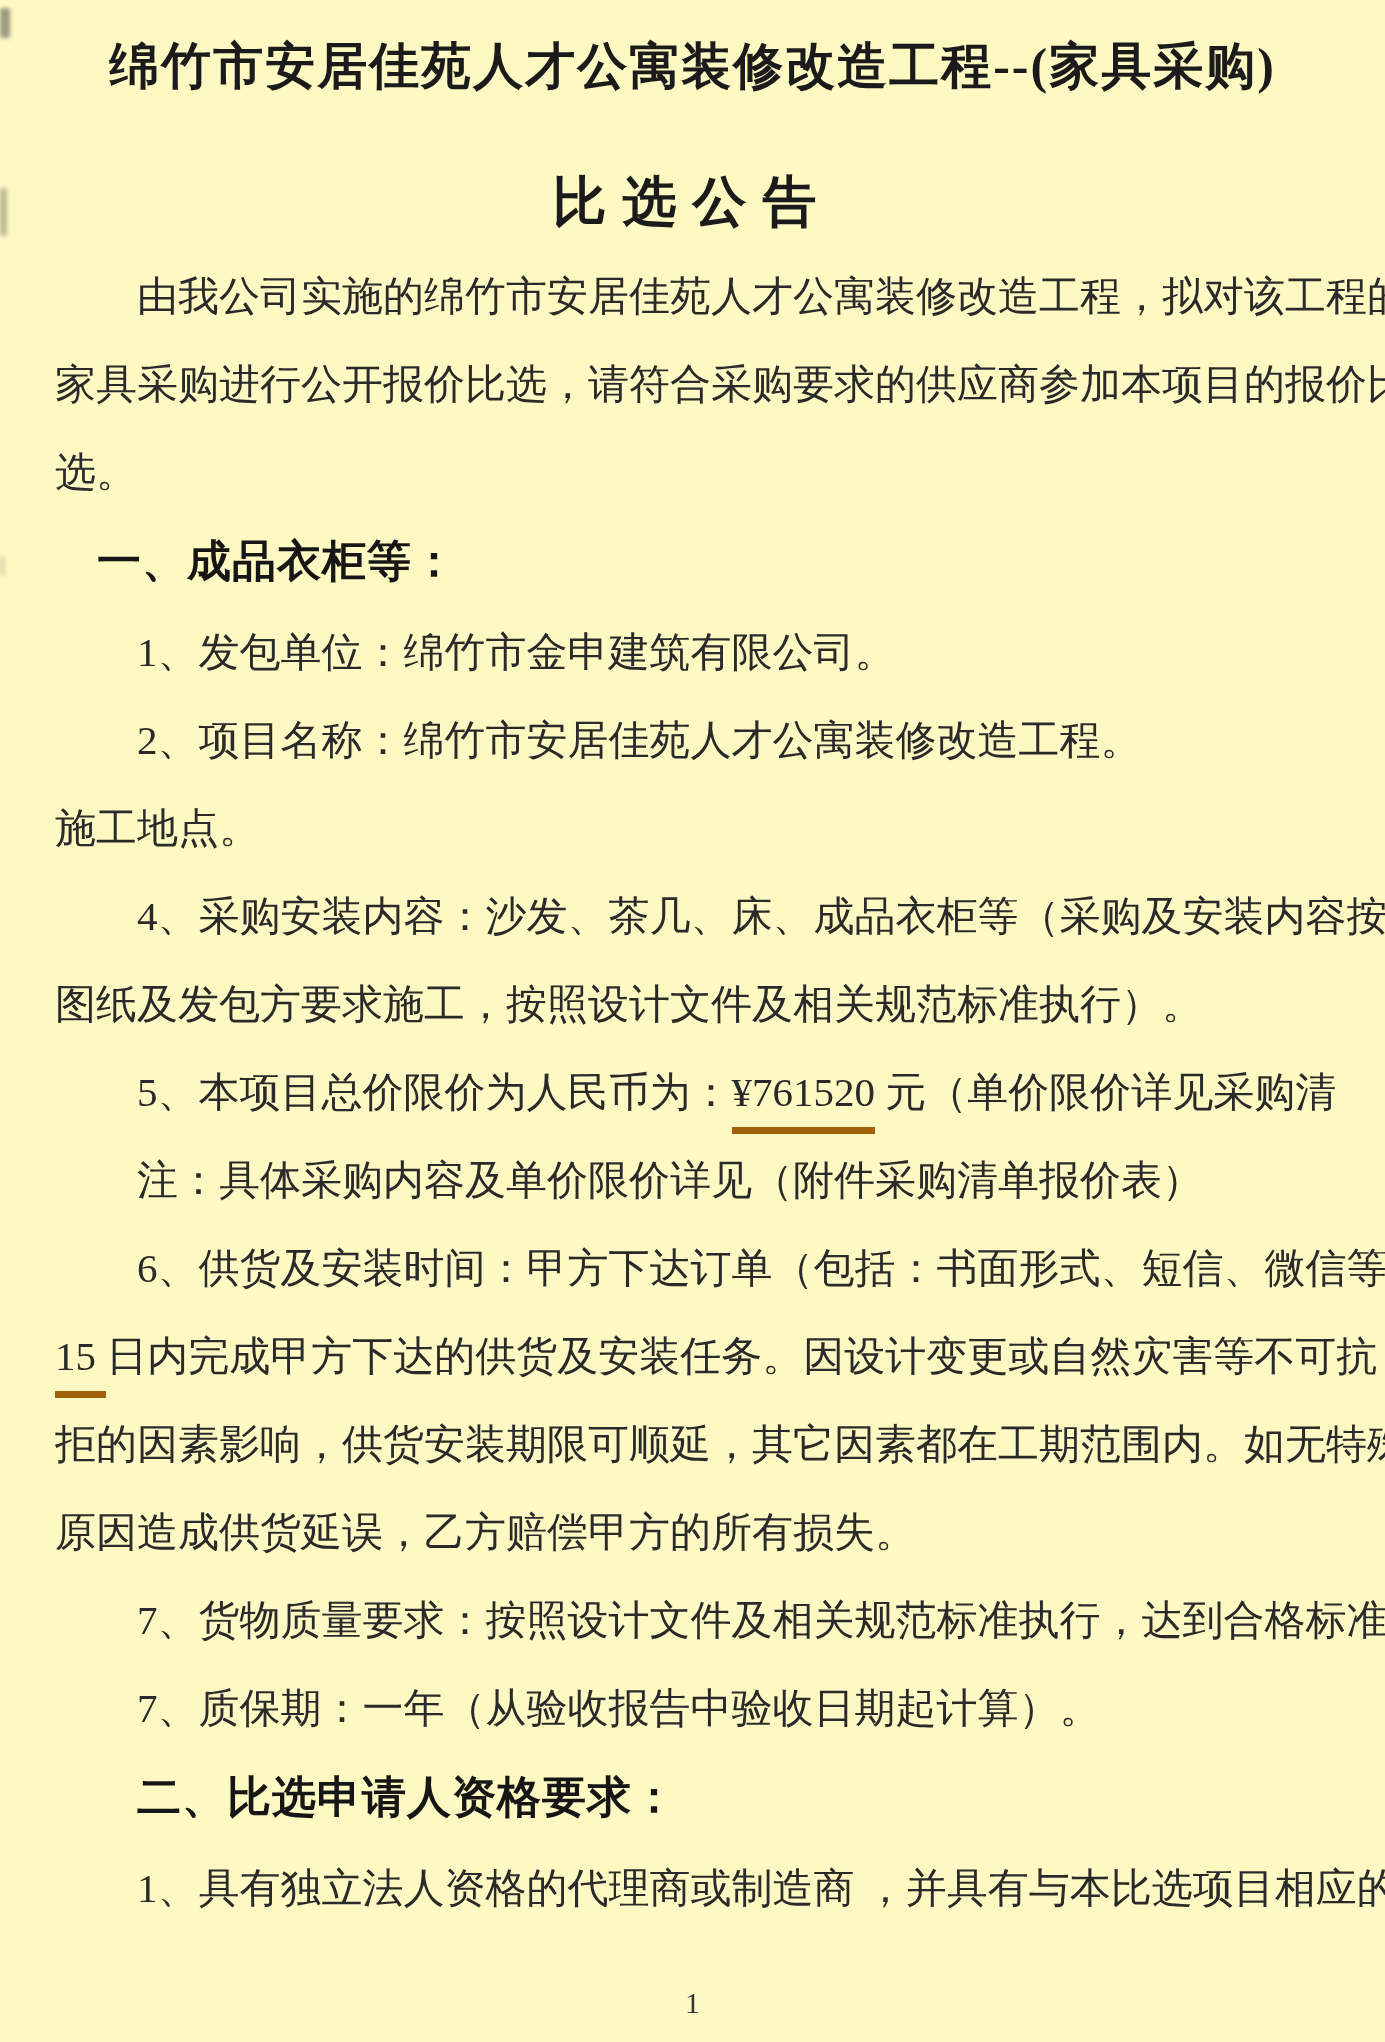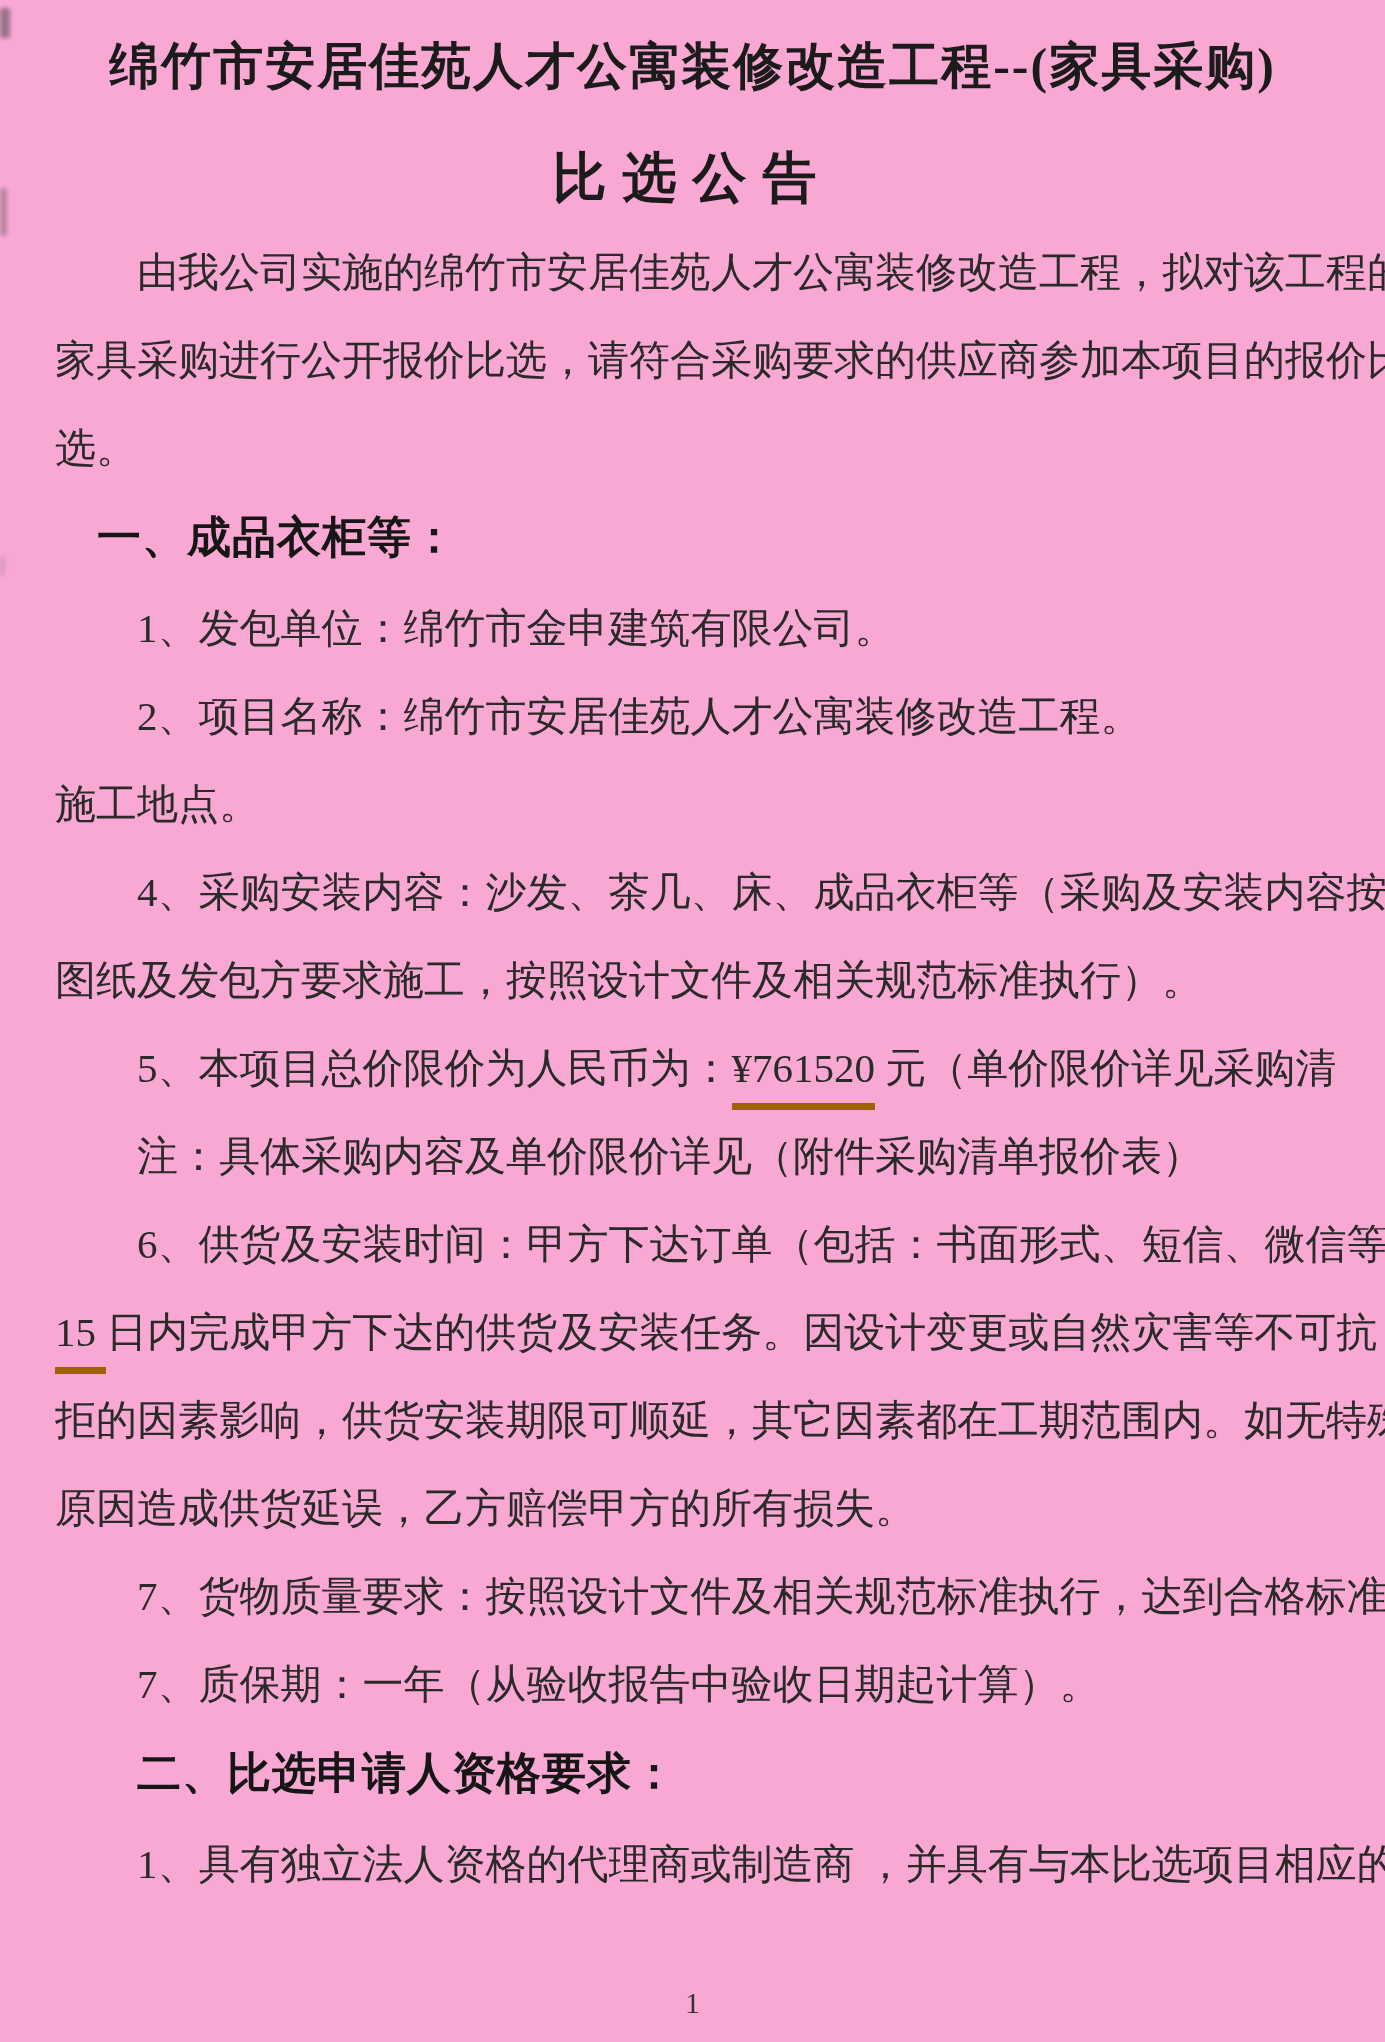--- a/index.html
+++ b/index.html
@@ -1,34 +1,34 @@
 <!DOCTYPE html>
 <html><head>
 <meta charset="utf-8">
 <style>
   html,body{margin:0;padding:0;background:#e9e9e9;}
   .page{
     position:relative;
     width:1385px;height:2042px;
     margin:0 auto;
-    background:#f9a8d4;
+    background:#fef9c3;
     box-sizing:border-box;
     padding:30px 55px 0 55px;
     overflow:hidden;
     font-family:"Liberation Serif","DejaVu Serif",serif;
     color:#262626;
   }
   .doc-title{
     font-size:50px;font-weight:bold;text-align:center;
     letter-spacing:2px;line-height:64px;margin-top:4px;
     color:#1b1b1b;white-space:nowrap;
   }
   .doc-subtitle{
     font-size:54px;font-weight:bold;text-align:center;
-    letter-spacing:16px;line-height:60px;margin-top:50px;
+    letter-spacing:16px;line-height:60px;margin-top:74px;
     color:#1b1b1b;
   }
   .line{
     font-size:41px;line-height:48px;margin-top:40px;
     white-space:nowrap;color:#2a2a2a;
   }
   .line.tight{}
   .line.heading{
     font-weight:bold;font-size:44px;line-height:52px;
     letter-spacing:1px;color:#161616;

